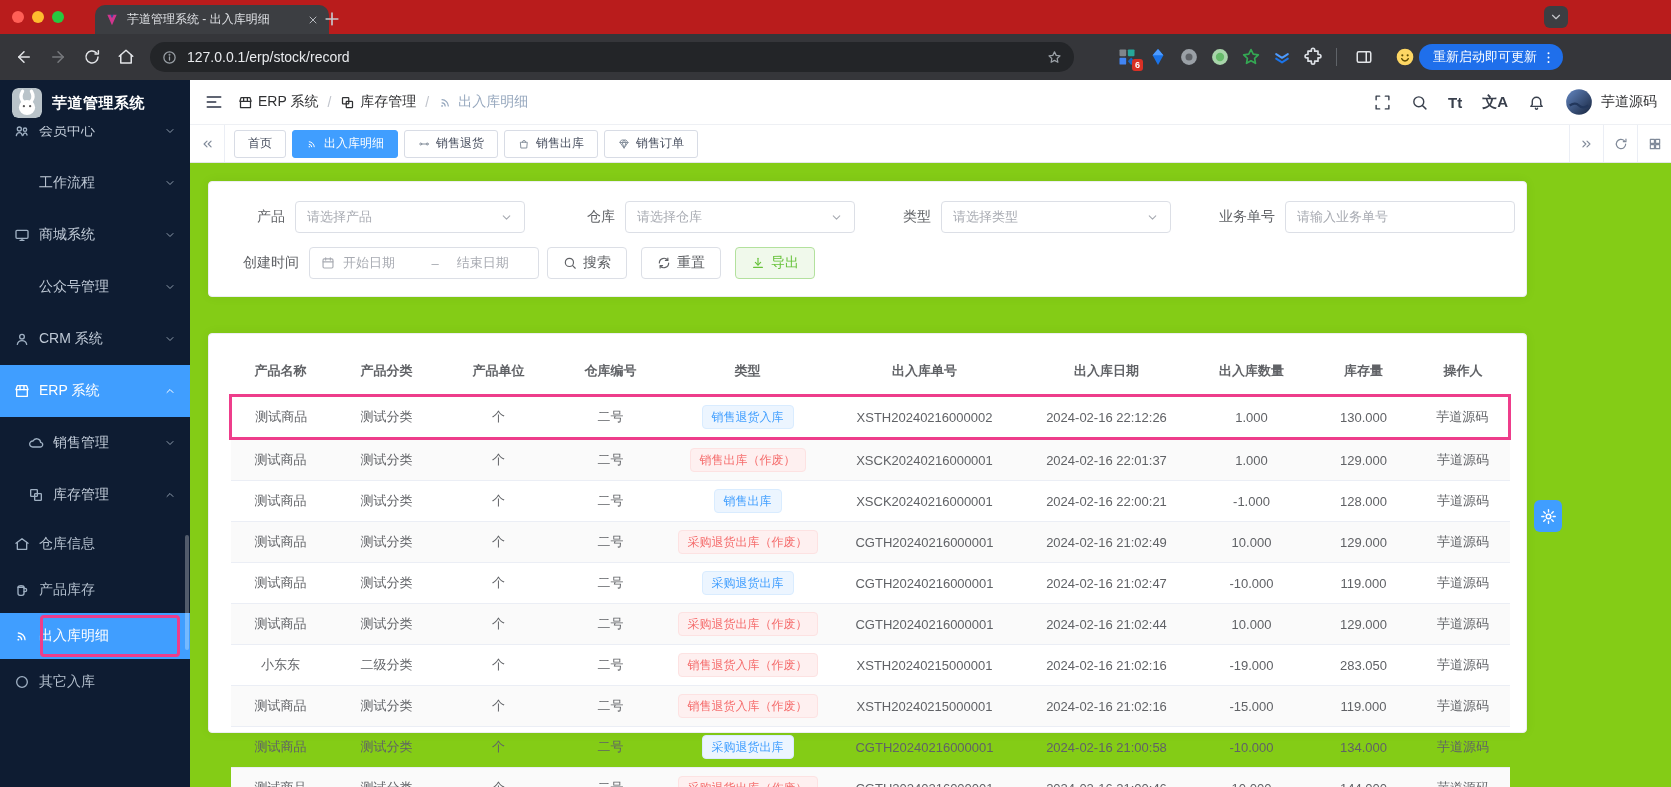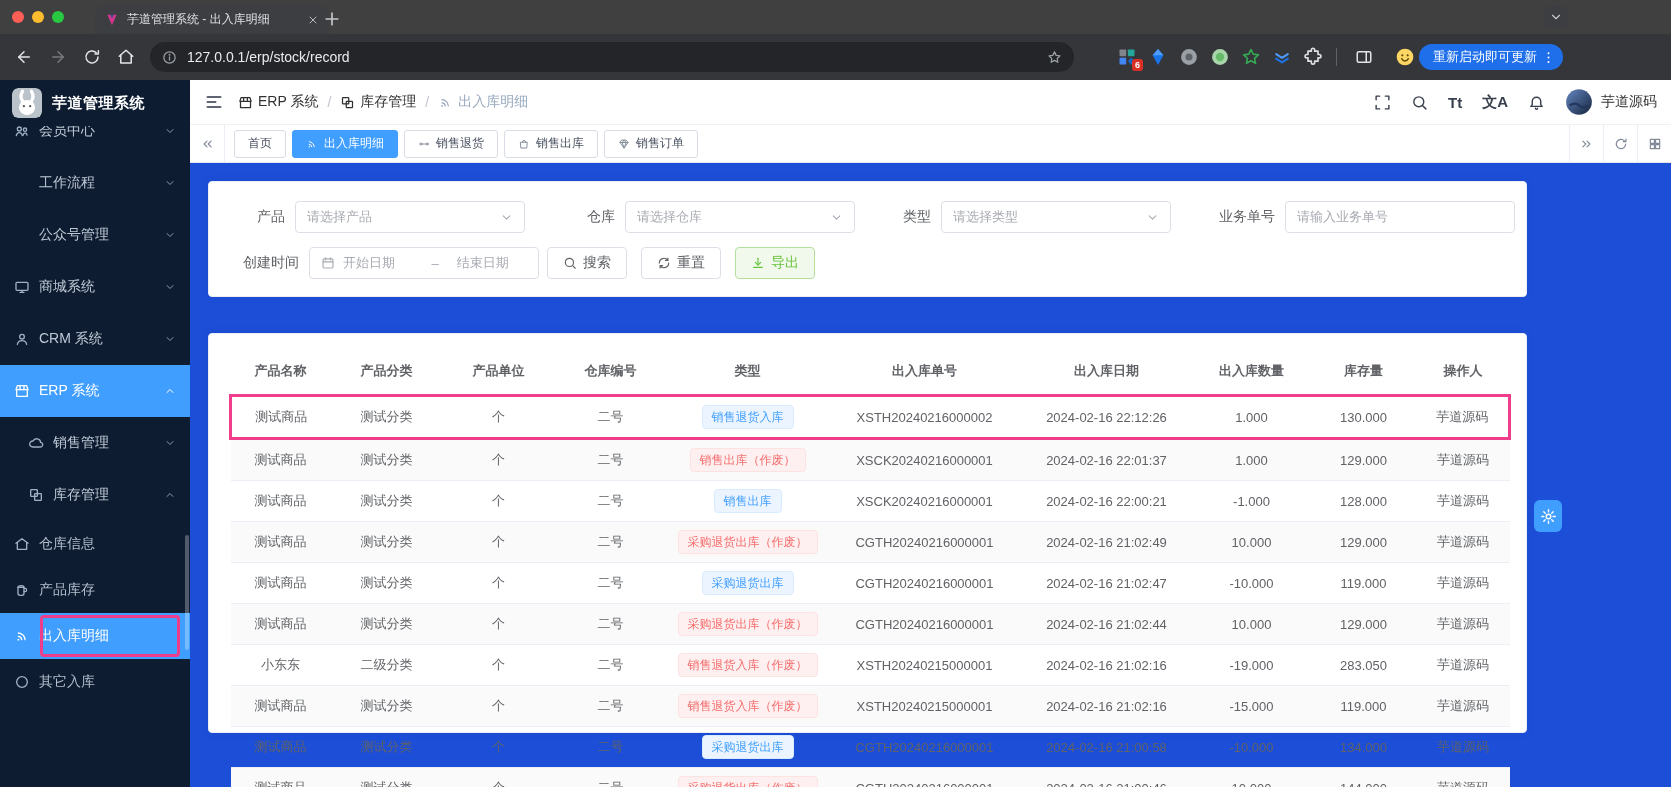--- a/index.html
+++ b/index.html
@@ -3,21 +3,21 @@
 <meta charset="utf-8">
 <style>
   html,body{margin:0;padding:0}
   body{width:1671px;height:787px;position:relative;overflow:hidden;
        font-family:"Liberation Sans","DejaVu Sans",sans-serif;background:#f0f2f5;
        -webkit-font-smoothing:antialiased}
   .ic{display:inline-flex;align-items:center;justify-content:center;width:16px;height:16px;flex:none}
   .ic svg{width:100%;height:100%}
 
   
-  .titlebar{position:absolute;top:0;left:0;right:0;height:34px;background:#404040}
+  .titlebar{position:absolute;top:0;left:0;right:0;height:34px;background:#b91c1c}
   .lights{position:absolute;left:12px;top:11px;display:flex;gap:8px}
   .light{width:12px;height:12px;border-radius:50%}
   .light.r{background:#ff5f57}.light.y{background:#febc2e}.light.g{background:#28c840}
   .btab{position:absolute;left:95px;top:5px;width:214px;height:29px;background:#3c3e42;
         border-radius:10px 10px 0 0;display:flex;align-items:center;gap:8px;padding:0 10px;
         color:#dfe1e5;font-size:12px}
   .btab .ic{width:14px;height:14px}
   .btab .close{margin-left:auto;color:#b6b9be;width:12px;height:12px}
   .newtab{position:absolute;left:322px;top:9px;width:20px;height:20px;color:#c6c8cc}
   .corner-btn{position:absolute;right:103px;top:6px;width:24px;height:22px;background:#3c3e42;
@@ -89,21 +89,21 @@
   .tb-left{border-right:1px solid #ebeef5}
   .tb-right{margin-left:auto;display:flex;height:100%}
   .tb-right .tb-ctrl{border-left:1px solid #ebeef5;width:33px}
   .tabs{display:flex;gap:6px;padding:0 9px}
   .t-tab{height:26px;border:1px solid #d8dce5;border-radius:3px;background:#fff;display:flex;
         align-items:center;gap:6px;padding:0 13px;font-size:12px;color:#495060;cursor:pointer;white-space:nowrap}
   .t-tab .ic{width:12px;height:12px;color:#86909c}
   .t-tab.active{background:#409eff;border-color:#409eff;color:#fff}
   .t-tab.active .ic{color:#fff}
 
-  .content{flex:1;background:#1d4ed8;padding:18px 0 0 18px;overflow:hidden;position:relative}
+  .content{flex:1;background:#84cc16;padding:18px 0 0 18px;overflow:hidden;position:relative}
   .card{width:1319px;background:#fff;border-radius:4px;border:1px solid #eceef3;
         box-shadow:0 0 12px rgba(0,0,0,.05);box-sizing:border-box}
   .filter-card{padding:19px 20px 17px}
   .f-row{display:flex;align-items:center}
   .f-row + .f-row{margin-top:14px}
   .fields-row{gap:34px}
   .f-group{display:flex;align-items:center}
   .f-label{text-align:right;margin-right:10px;font-size:14px;color:#606266;white-space:nowrap}
   .f-label.w56{width:56px}.f-label.w42{width:42px}.f-label.w70{width:70px}
   .f-input{width:230px;height:32px;border:1px solid #dcdfe6;border-radius:4px;display:flex;
@@ -332,36 +332,36 @@
         <div class="m-item d1">
           <span class="ic"></span>
           <span class="lbl">工作流程</span>
           <span class="ic chev">
             <svg viewBox="0 0 24 24" fill="none" stroke="currentColor" stroke-width="2" stroke-linecap="round" stroke-linejoin="round">
               <path d="M6 9l6 6 6-6"></path>
             </svg>
           </span>
         </div>
         <div class="m-item d1">
+          <span class="ic">
+            <svg viewBox="0 0 24 24" fill="none" stroke="currentColor" stroke-width="2" stroke-linecap="round" stroke-linejoin="round">
+              <rect x="3" y="5" width="18" height="12" rx="1.5"></rect>
+              <path d="M9 20h6M12 17v3"></path>
+            </svg>
+          </span>
+          <span class="lbl">商城系统</span>
+          <span class="ic chev">
+            <svg viewBox="0 0 24 24" fill="none" stroke="currentColor" stroke-width="2" stroke-linecap="round" stroke-linejoin="round">
+              <path d="M6 9l6 6 6-6"></path>
+            </svg>
+          </span>
+        </div>
+        <div class="m-item d1">
           <span class="ic"></span>
           <span class="lbl">公众号管理</span>
-          <span class="ic chev">
-            <svg viewBox="0 0 24 24" fill="none" stroke="currentColor" stroke-width="2" stroke-linecap="round" stroke-linejoin="round">
-              <path d="M6 9l6 6 6-6"></path>
-            </svg>
-          </span>
-        </div>
-        <div class="m-item d1">
-          <span class="ic">
-            <svg viewBox="0 0 24 24" fill="none" stroke="currentColor" stroke-width="2" stroke-linecap="round" stroke-linejoin="round">
-              <rect x="3" y="5" width="18" height="12" rx="1.5"></rect>
-              <path d="M9 20h6M12 17v3"></path>
-            </svg>
-          </span>
-          <span class="lbl">商城系统</span>
           <span class="ic chev">
             <svg viewBox="0 0 24 24" fill="none" stroke="currentColor" stroke-width="2" stroke-linecap="round" stroke-linejoin="round">
               <path d="M6 9l6 6 6-6"></path>
             </svg>
           </span>
         </div>
         <div class="m-item d1">
           <span class="ic">
             <svg viewBox="0 0 24 24" fill="none" stroke="currentColor" stroke-width="2" stroke-linecap="round" stroke-linejoin="round">
               <circle cx="12" cy="8.5" r="3.5"></circle>

